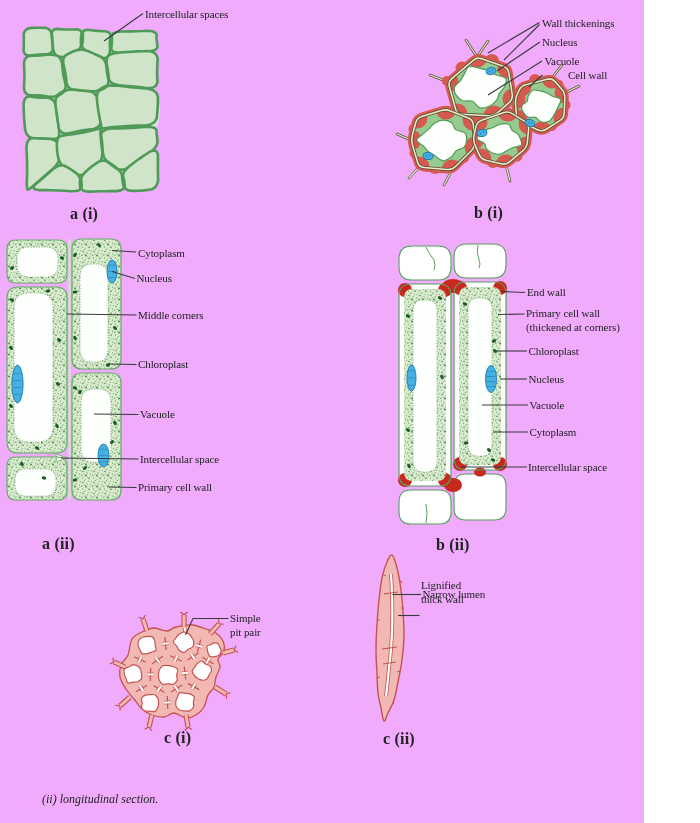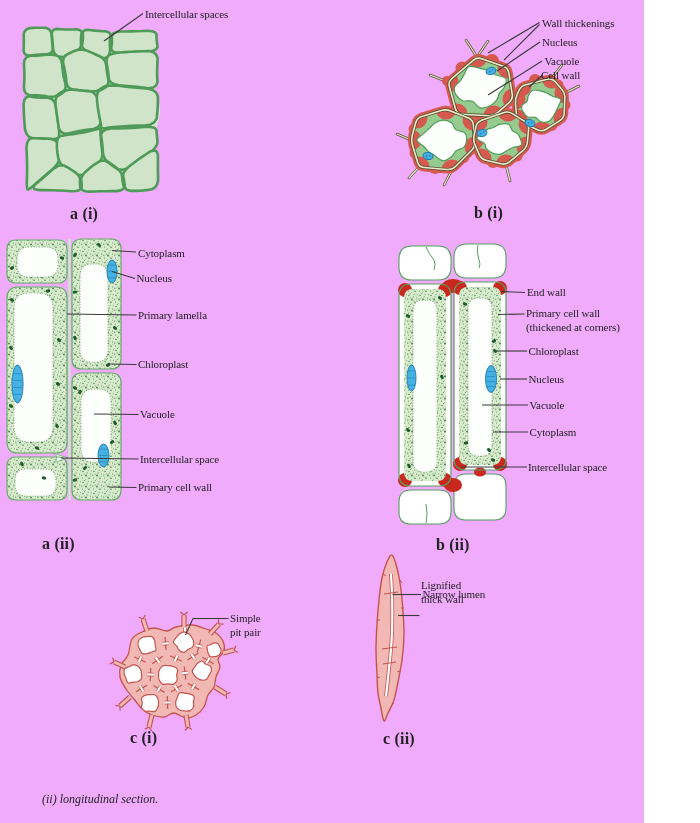--- a/index.html
+++ b/index.html
@@ -466,24 +466,24 @@
         <path d="M527,467 L461,467" fill="none" stroke="#3a3a3a" stroke-width="1.1"></path>
         <path d="M228.5,618.5 L193,618.5 L185.5,635" fill="none" stroke="#3a3a3a" stroke-width="1.1"></path>
         <path d="M421,594.5 L392.5,594.5" fill="none" stroke="#3a3a3a" stroke-width="1.1"></path>
         <path d="M419.5,615.5 L398,615.5" fill="none" stroke="#3a3a3a" stroke-width="1.1"></path>
       </g>
     </svg>
 <div class="lbl " style="left:145px;top:7.5px">Intercellular spaces</div>
     <div class="lbl " style="left:542px;top:17px">Wall thickenings</div>
     <div class="lbl " style="left:542px;top:35.5px">Nucleus</div>
     <div class="lbl " style="left:544.5px;top:54.5px">Vacuole</div>
-    <div class="lbl " style="left:541px;top:68.5px">Cell wall</div>
+    <div class="lbl " style="left:568px;top:68.5px">Cell wall</div>
     <div class="lbl " style="left:138px;top:246.5px">Cytoplasm</div>
     <div class="lbl " style="left:136.5px;top:272px">Nucleus</div>
-    <div class="lbl " style="left:138px;top:308.5px">Primary lamella</div>
+    <div class="lbl " style="left:138px;top:308.5px">Middle corners</div>
     <div class="lbl " style="left:138px;top:358px">Chloroplast</div>
     <div class="lbl " style="left:140px;top:408px">Vacuole</div>
     <div class="lbl " style="left:140px;top:452.5px">Intercellular space</div>
     <div class="lbl " style="left:138px;top:481px">Primary cell wall</div>
     <div class="lbl " style="left:527px;top:286px">End wall</div>
     <div class="lbl " style="left:526px;top:307px">Primary cell wall
 (thickened at corners)</div>
     <div class="lbl " style="left:528.5px;top:344.5px">Chloroplast</div>
     <div class="lbl " style="left:528.5px;top:372.5px">Nucleus</div>
     <div class="lbl " style="left:529.5px;top:398.5px">Vacuole</div>
@@ -491,16 +491,16 @@
     <div class="lbl " style="left:528px;top:460.5px">Intercellular space</div>
     <div class="lbl " style="left:230px;top:612px">Simple
 pit pair</div>
     <div class="lbl " style="left:422.5px;top:588px">Narrow lumen</div>
     <div class="lbl " style="left:421px;top:579px">Lignified
 thick wall</div>
     <div class="tag" style="left:70px;top:205px">a (i)</div>
     <div class="tag" style="left:474px;top:204px">b (i)</div>
     <div class="tag" style="left:42px;top:534.5px">a (ii)</div>
     <div class="tag" style="left:436px;top:535.5px">b (ii)</div>
-    <div class="tag" style="left:130px;top:728.5px">c (i)</div>
+    <div class="tag" style="left:164px;top:728.5px">c (i)</div>
     <div class="tag" style="left:383px;top:729.5px">c (ii)</div>
     <div class="cap" style="left:42px;top:792px"><span class="capi">(ii) longitudinal section.</span></div>
 </div>
 
 </body></html>

